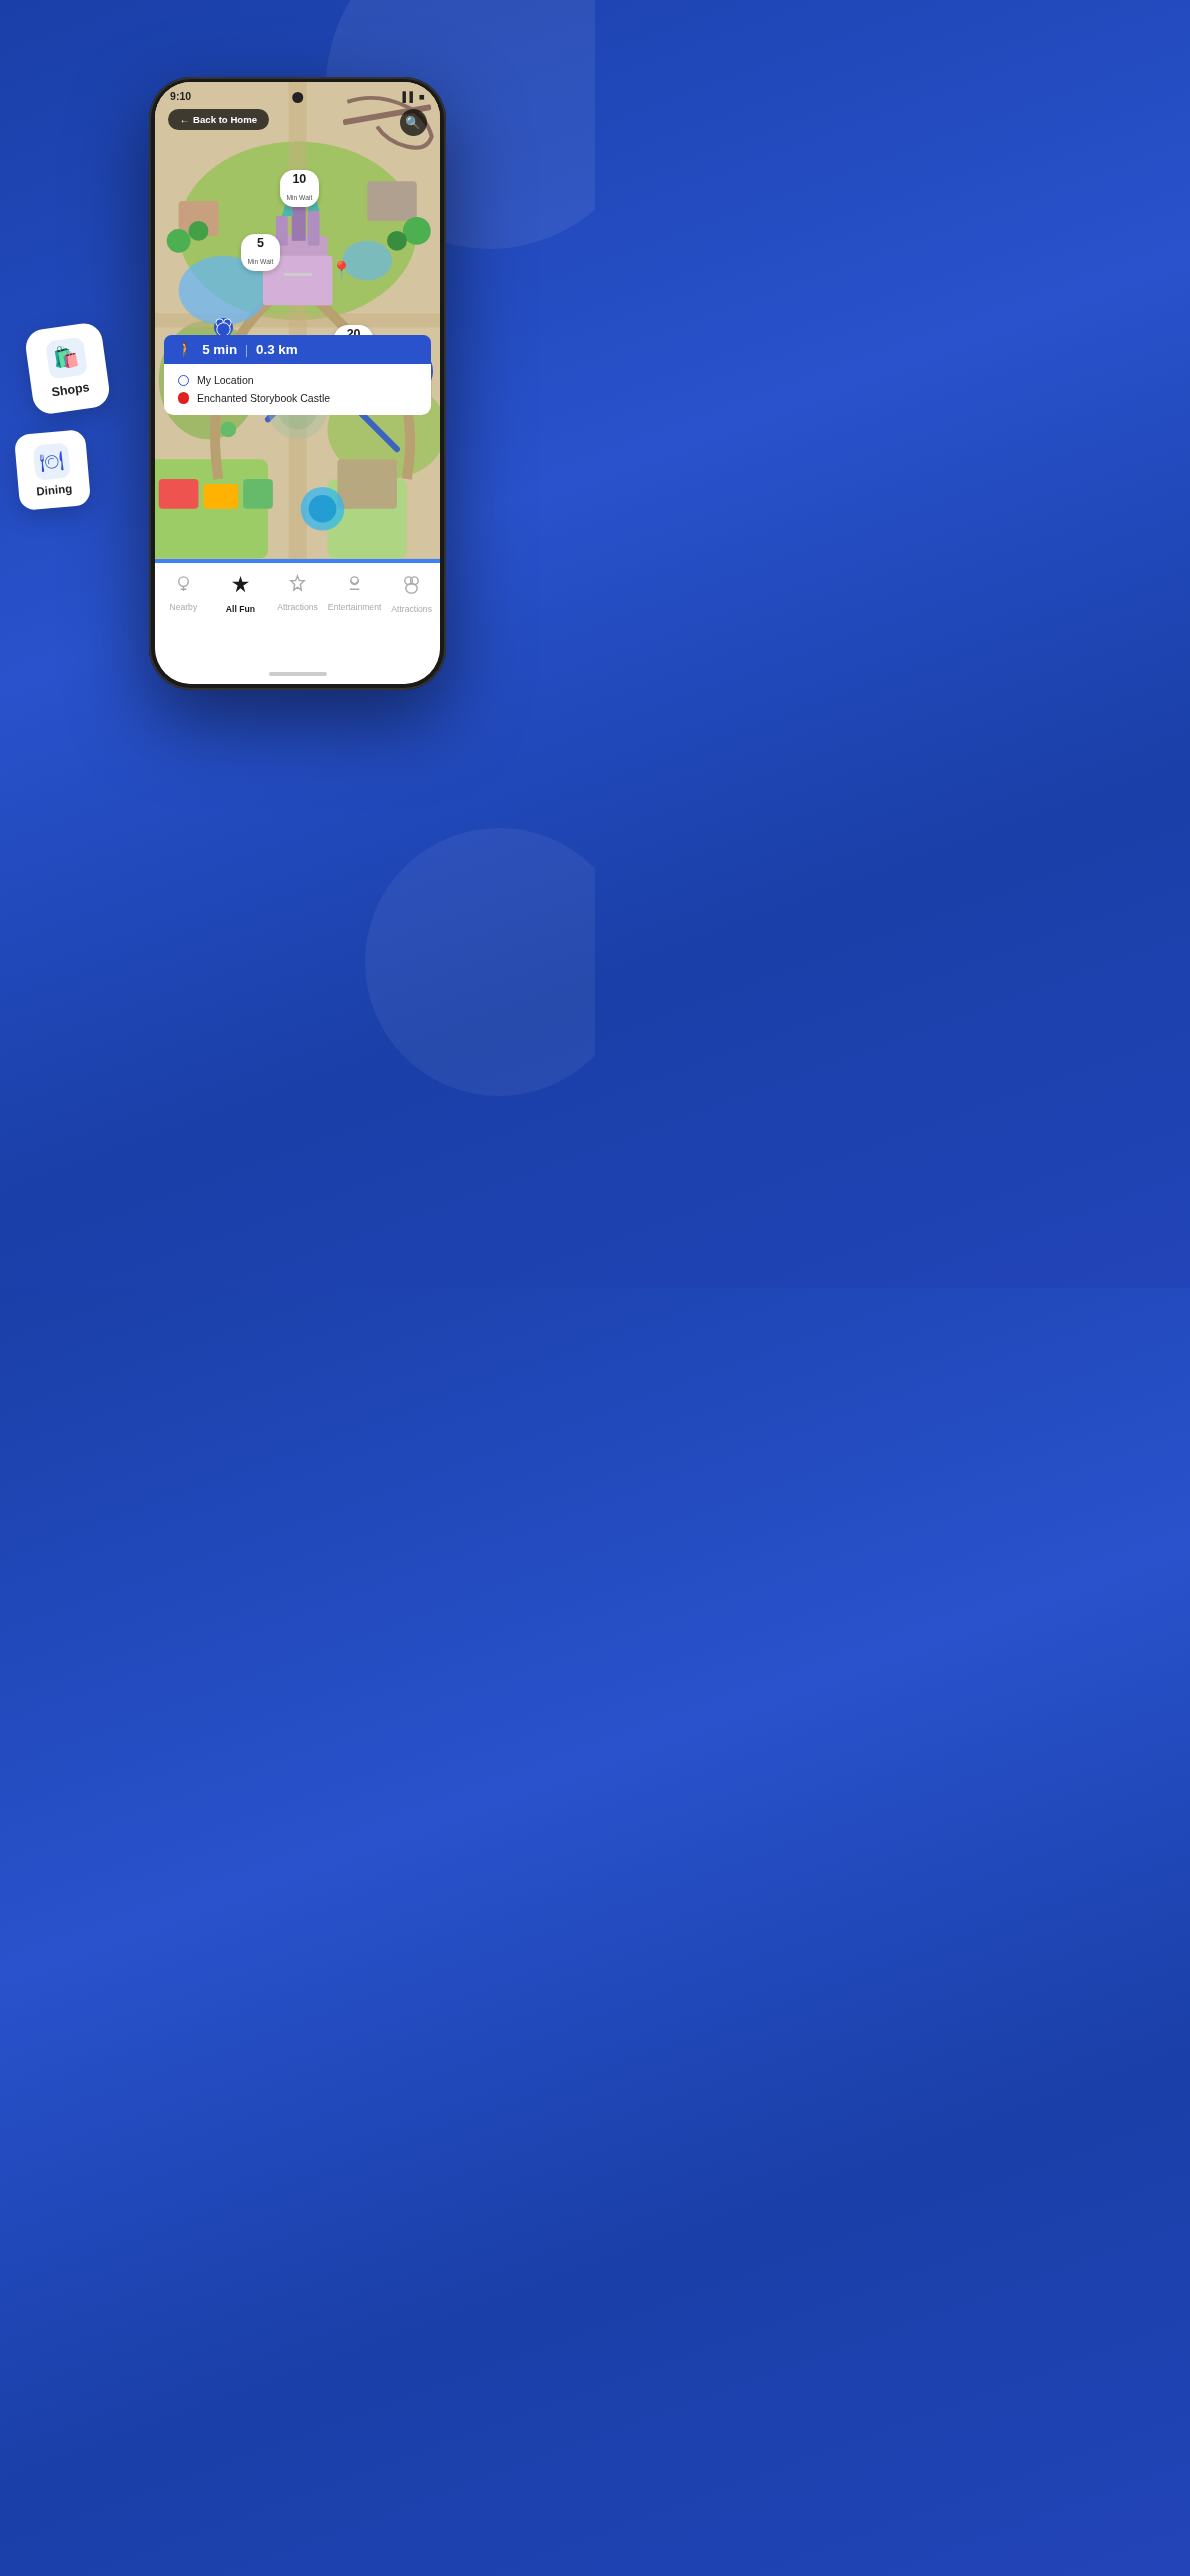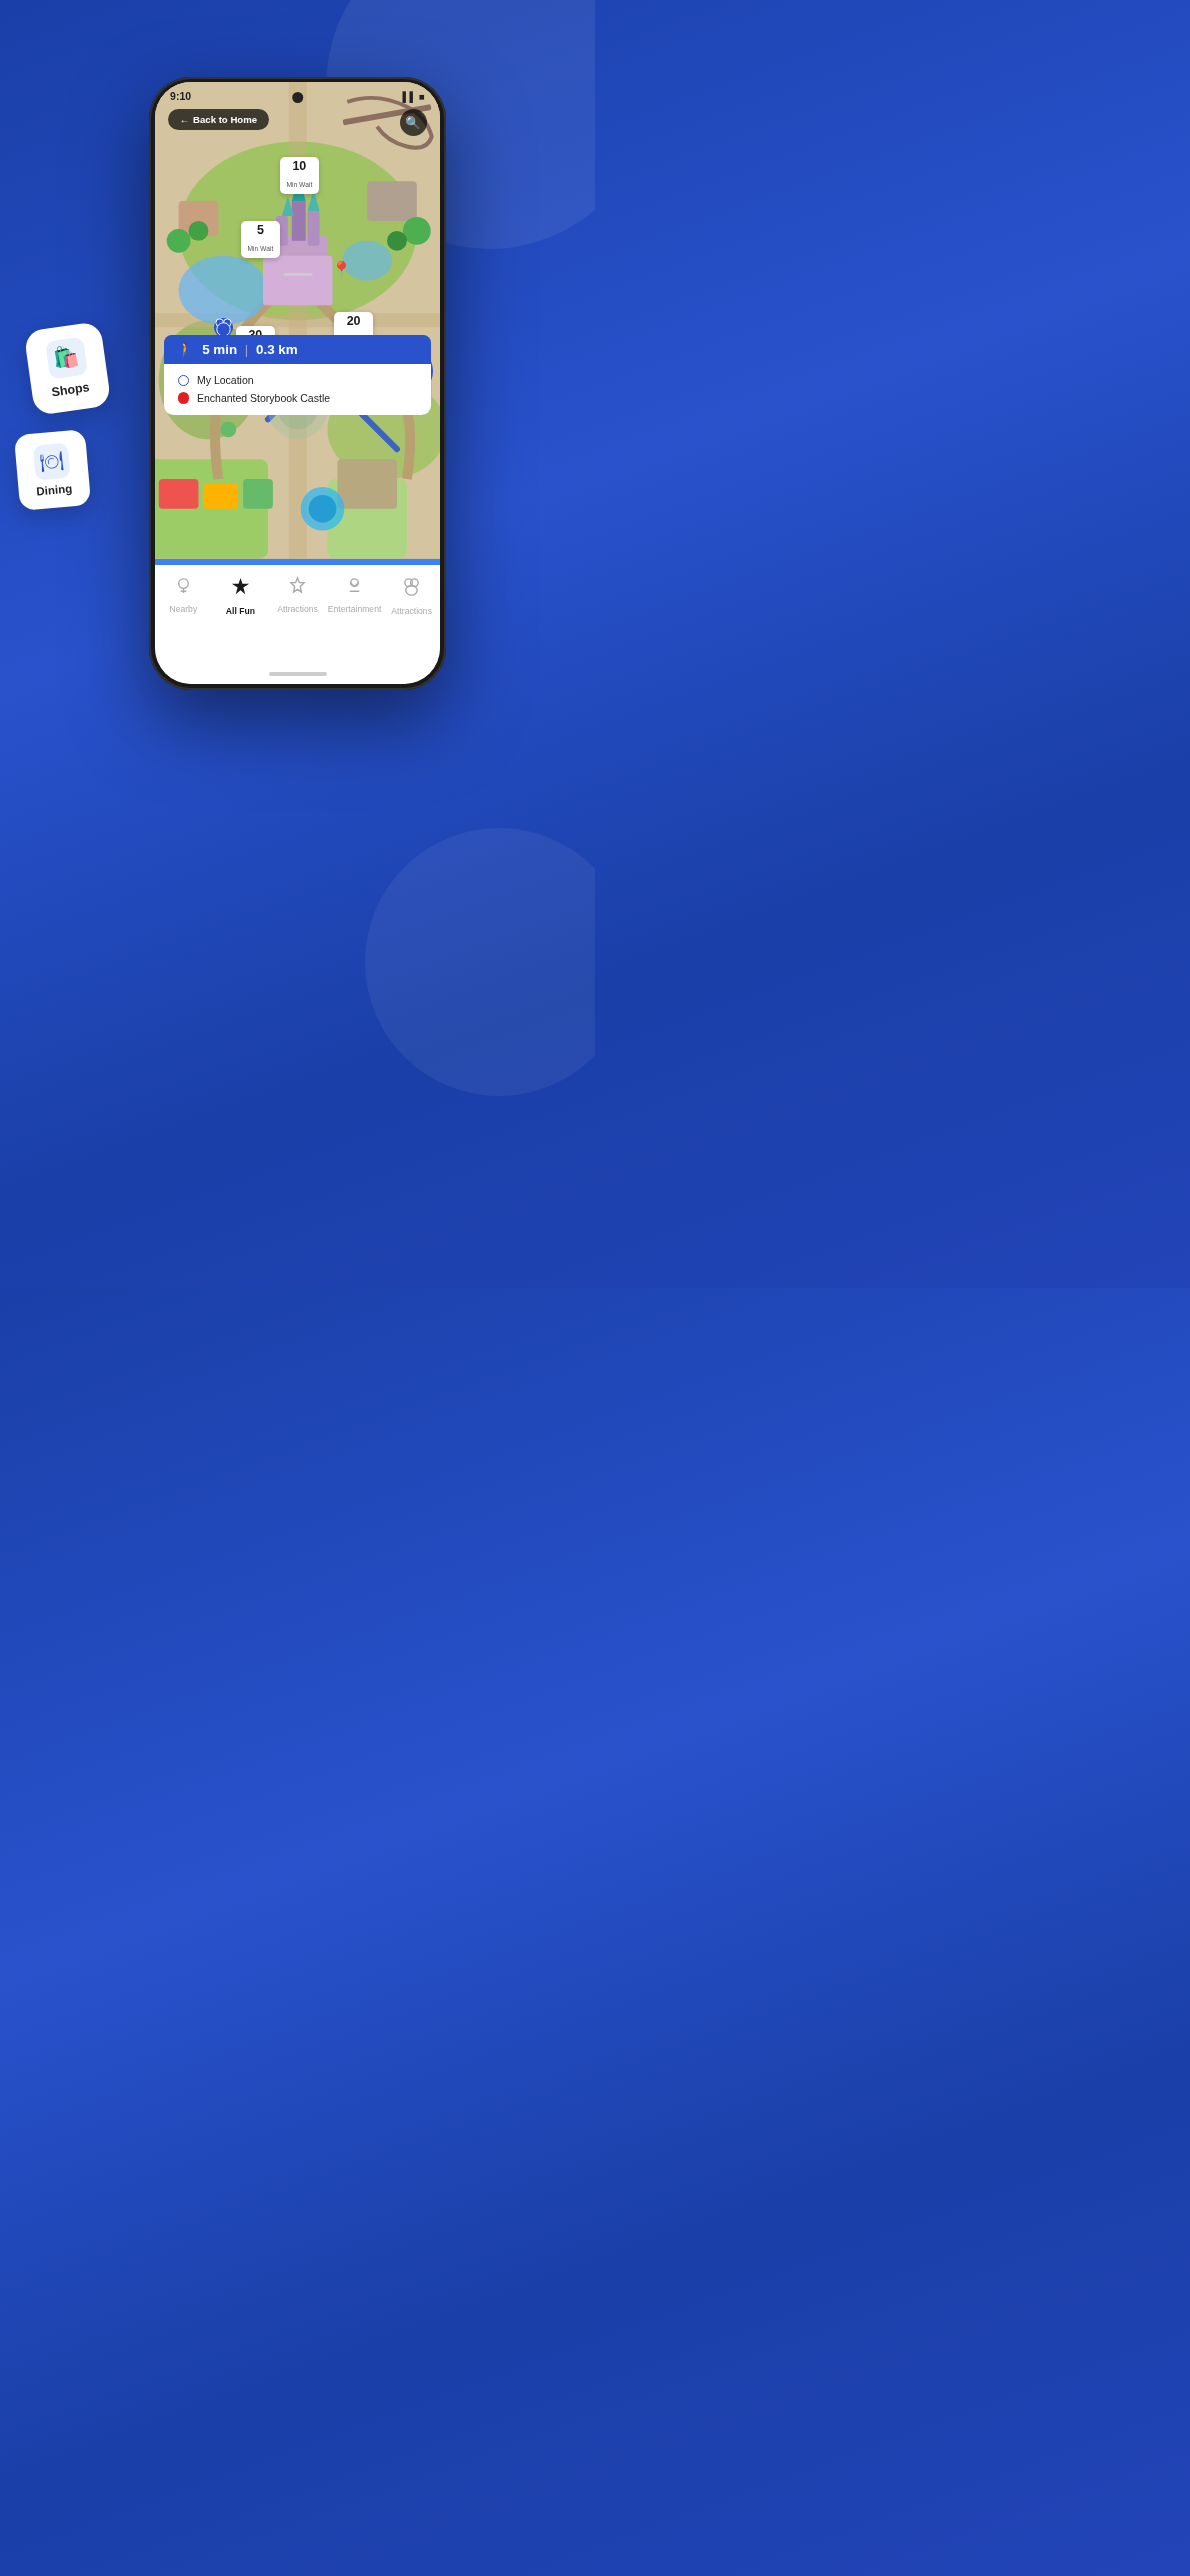--- a/index.html
+++ b/index.html
@@ -174,25 +174,26 @@
       align-items: center;
       justify-content: center;
       font-size: 12.5px;
       z-index: 30;
     }
 
     
     .wait-badge {
       position: absolute;
       background: white;
-      border-radius: 5px;
+      border-radius: 14px;
       padding: 2.9px 6.7px;
       text-align: center;
       box-shadow: 0 1.9px 5.8px rgba(0,0,0,0.2);
       z-index: 20;
+      margin-top: 13px;
     }
 
     .wait-badge .wait-num {
       font-size: 12.5px;
       font-weight: 800;
       color: #1a1a1a;
       display: block;
       line-height: 1;
     }
 
@@ -294,21 +295,21 @@
     }
 
     
     .bottom-nav {
       position: absolute;
       bottom: 0;
       left: 0;
       right: 0;
       height: 125px;
       background: white;
-      border-top: 6px solid #3b82f6;
+      border-top: 4px solid #3b82f6;
       display: flex;
       align-items: flex-start;
       justify-content: space-around;
       padding-top: 11.5px;
       border-radius: 0 0 36px 36px;
       z-index: 40;
     }
 
     .nav-item {
       display: flex;

